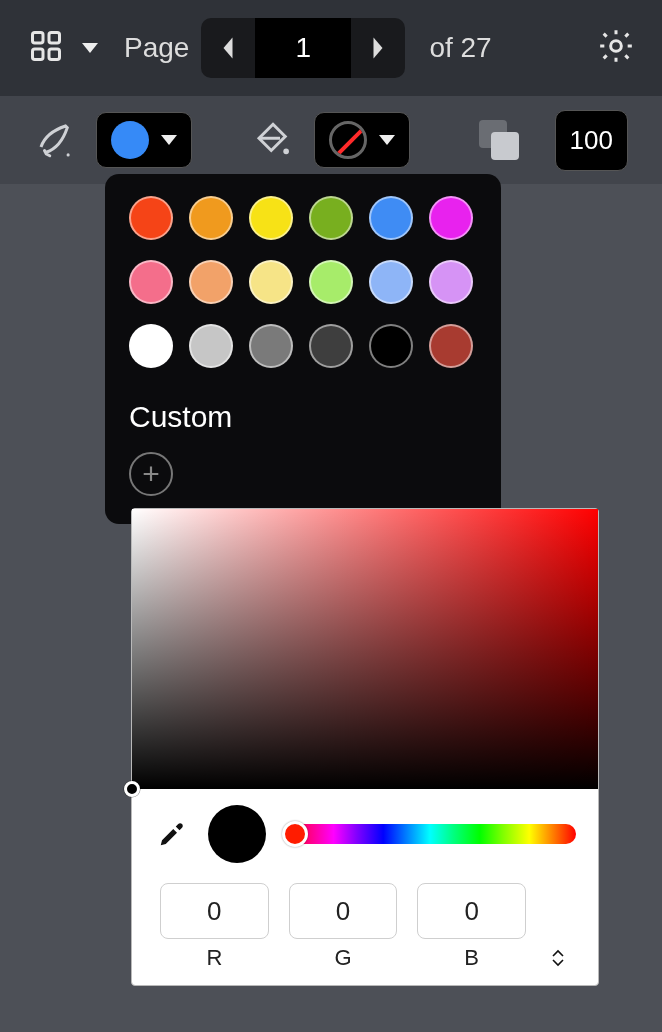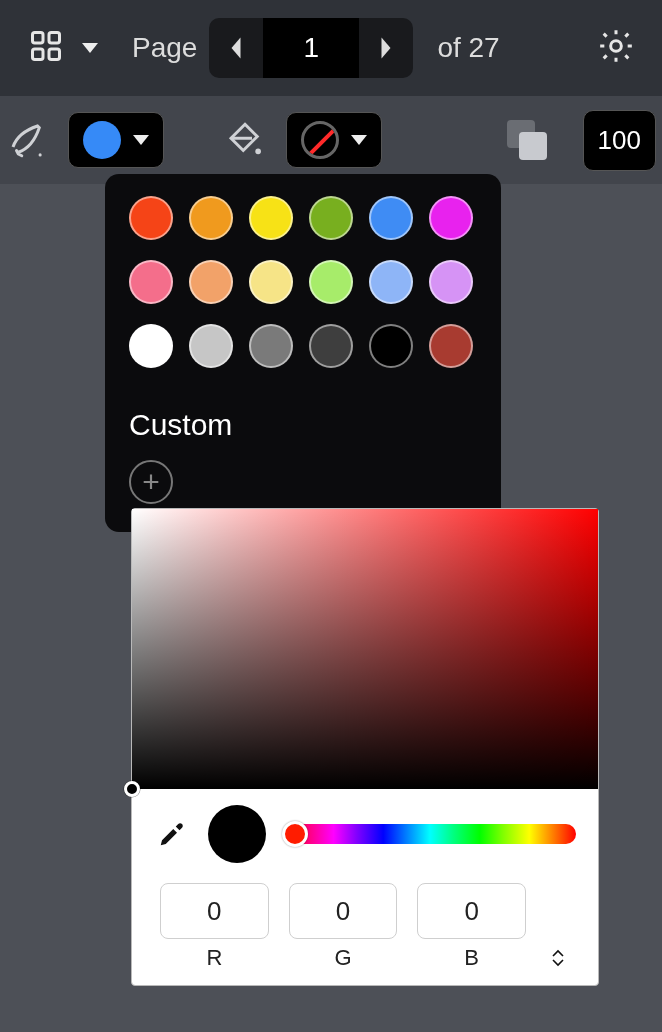--- a/index.html
+++ b/index.html
@@ -11,21 +11,21 @@
     position: relative;
   }
 
   
   .top-toolbar {
     height: 96px;
     background: #2f3238;
     display: flex;
     align-items: center;
     padding: 0 18px;
-    gap: 12px;
+    gap: 4px;
   }
   .grid-icon-btn {
     display: flex;
     align-items: center;
     gap: 18px;
     padding: 6px 10px;
     border-radius: 8px;
     cursor: pointer;
   }
   .page-area {
@@ -72,21 +72,21 @@
     cursor: pointer;
     padding: 8px;
   }
 
   
   .second-toolbar {
     height: 88px;
     background: #42454c;
     display: flex;
     align-items: center;
-    padding: 0 6px;
+    padding: 0 34px;
     gap: 20px;
   }
   .tool-icon {
     width: 42px;
     height: 42px;
     display: flex;
     align-items: center;
     justify-content: center;
   }
   .color-dropdown {
@@ -173,21 +173,21 @@
     row-gap: 20px;
   }
   .sw {
     width: 44px; height: 44px;
     border-radius: 50%;
     border: 2px solid rgba(255,255,255,0.5);
     cursor: pointer;
   }
   .custom-label {
     font-size: 30px;
-    margin-top: 40px;
+    margin-top: 32px;
     margin-bottom: 18px;
     color: #fff;
   }
   .add-custom {
     width: 44px; height: 44px;
     border-radius: 50%;
     border: 2px solid #777;
     display: flex;
     align-items: center;
     justify-content: center;

